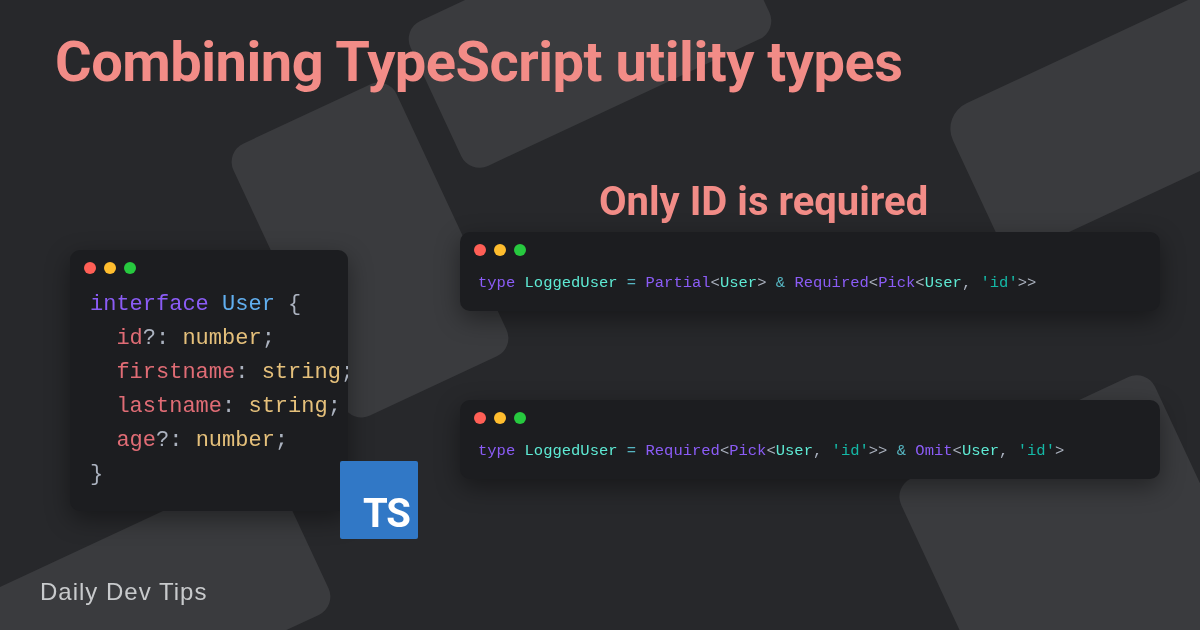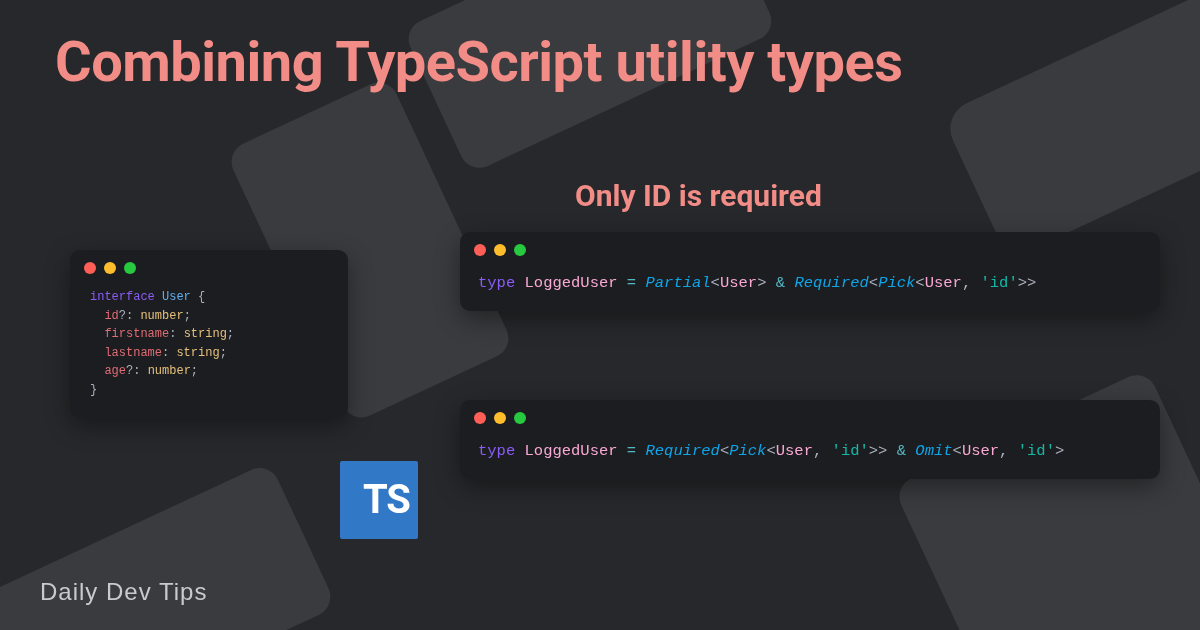--- a/index.html
+++ b/index.html
@@ -51,41 +51,41 @@
       gap: 8px;
       padding: 12px 14px 8px;
     }
     .dot { width: 12px; height: 12px; border-radius: 50%; }
     .dot.red { background: #ff5f56; }
     .dot.yellow { background: #ffbd2e; }
     .dot.green { background: #27c93f; }
     .code-body {
       padding: 6px 20px 18px;
       font-family: "SFMono-Regular", Consolas, "Liberation Mono", Menlo, monospace;
-      font-size: 12px;
+      font-size: 22px;
       line-height: 1.55;
       color: #d4d4d4;
       white-space: pre;
     }
     .code-body-small {
       padding: 8px 18px 16px;
       font-size: 15.5px;
       line-height: 1.5;
     }
     .left-code {
       position: absolute;
       left: 70px;
       top: 250px;
       width: 278px;
     }
     .right-annotation-1 {
       position: absolute;
       top: 178px;
-      left: 575px;
-      font-size: 30px;
+      left: 599px;
+      font-size: 40px;
       font-weight: 700;
       color: #f28c87;
     }
     .right-code-1 {
       position: absolute;
       top: 232px;
       left: 460px;
       width: 700px;
     }
     .right-code-2 {
@@ -104,47 +104,47 @@
     }
     .ts-logo {
       position: absolute;
       left: 340px;
       top: 461px;
       width: 78px;
       height: 78px;
       background: #3178c6;
       border-radius: 2px;
       display: flex;
-      align-items: center;
+      align-items: flex-end;
       justify-content: flex-end;
       color: #fff;
       font-weight: 700;
       font-size: 40px;
       padding: 0 8px 2px 0;
       letter-spacing: -1px;
     }
     .brand {
       position: absolute;
       left: 40px;
       bottom: 24px;
       font-family: Liberation Sans, sans-serif;
       font-size: 24px;
       color: #c8cacc;
       letter-spacing: 1px;
     }
     
     .kw { color: #8b5cf6; }
-    .type { color: #f9a8d4; }
+    .type { color: #5eead4; }
     .typename { color: #61afef; }
     .prop { color: #e06c75; }
     .prim { color: #e5c07b; }
     .punct { color: #abb2bf; }
     .str { color: #14b8a6; }
     .op { color: #56b6c2; }
-    .builtin { color: #0ea5e9; font-style: italic; }
+    .builtin { color: #8b5cf6; }
   </style>
 </head>
 <body>
 
 <div class="bg-shapes">
   <div class="bg-shape shape1"></div>
   <div class="bg-shape shape2"></div>
   <div class="bg-shape shape3"></div>
   <div class="bg-shape shape4"></div>
   <div class="bg-shape shape5"></div>

